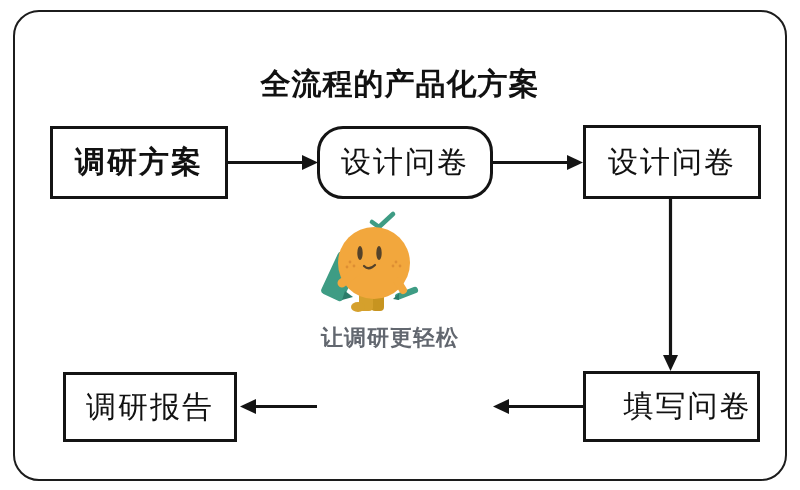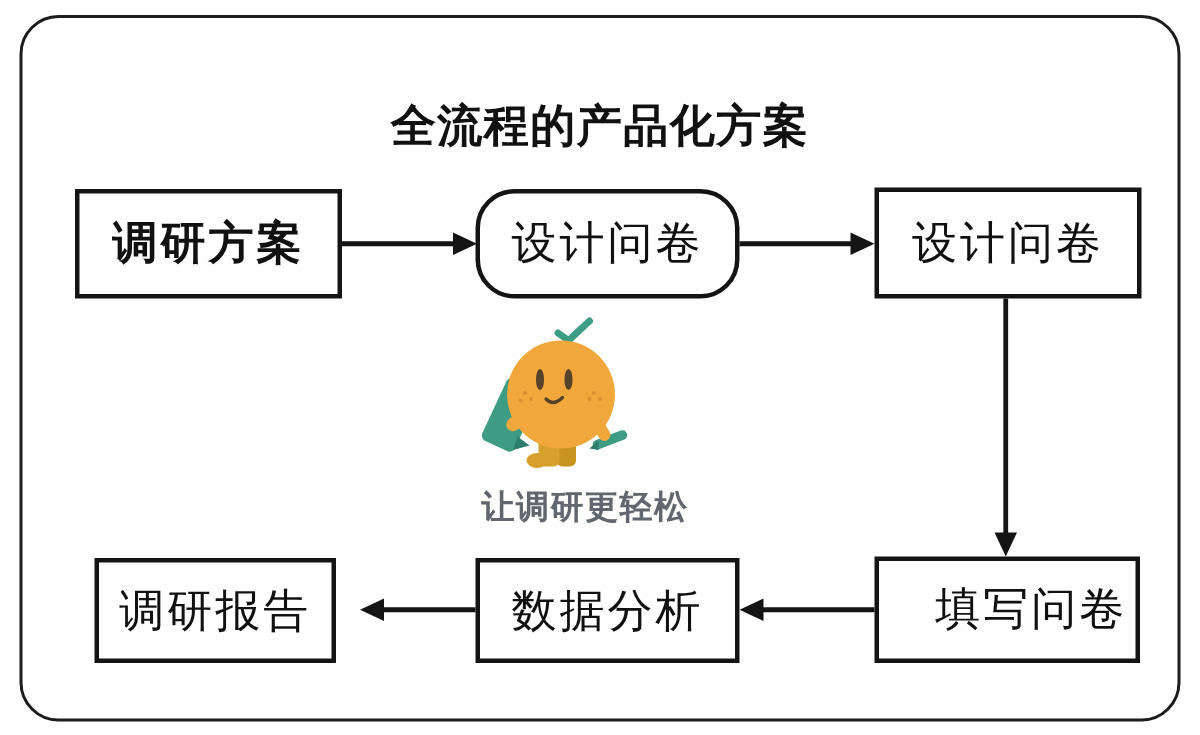--- a/index.html
+++ b/index.html
@@ -17,21 +17,21 @@
     font-size:30px;font-weight:600;color:#111;letter-spacing:1px;margin-top:24px;
   }
   .node{
     position:absolute;box-sizing:border-box;border:3.5px solid #141414;
     background:#fff;display:flex;align-items:center;justify-content:center;
     font-size:30px;font-weight:500;color:#111;letter-spacing:2px;
   }
   .node-plan    {left:50px;  top:126px; width:178px; height:73px;font-weight:bold;}
   .node-design  {left:317px; top:126px; width:176px; height:73px;border-radius:26px;}
   .node-publish {left:583px; top:125px; width:178px; height:74px;}
-  .node-report  {left:63px;  top:372px; width:161px; height:70px;}
+  .node-report  {left:63px;  top:372px; width:174px; height:70px;}
   .node-analyze {left:317px; top:372px; width:176px; height:70px;}
   .node-fill    {left:583px; top:371px; width:177px; height:71px;padding-left:32px;}
   .arrows, .mascot-svg{position:absolute;pointer-events:none;}
   .arrows{left:0;top:0;}
   .mascot-svg{left:298px;top:208px;}
   .slogan{
     position:absolute;left:312px;top:323px;width:156px;text-align:center;
     font-size:22px;font-weight:700;color:#62676f;letter-spacing:1px;
   }
 </style>
@@ -48,23 +48,20 @@
     <span>调研方案</span>
   </div>
   <div class="node node-design">
     <span>设计问卷</span>
   </div>
   <div class="node node-publish">
     <span>设计问卷</span>
   </div>
   <div class="node node-report">
     <span>调研报告</span>
-  </div>
-  <div class="node node-analyze">
-    <span>数据分析</span>
   </div>
   <div class="node node-fill">
     <span>填写问卷</span>
   </div>
 
   <svg class="arrows" width="800" height="490" viewBox="0 0 800 490">
     <g stroke="#141414" stroke-width="3.2" fill="#141414">
       <line x1="228" y1="162.5" x2="303" y2="162.5"></line>
       <polygon points="318,162.5 302,155 302,170" stroke="none"></polygon>
     </g>

